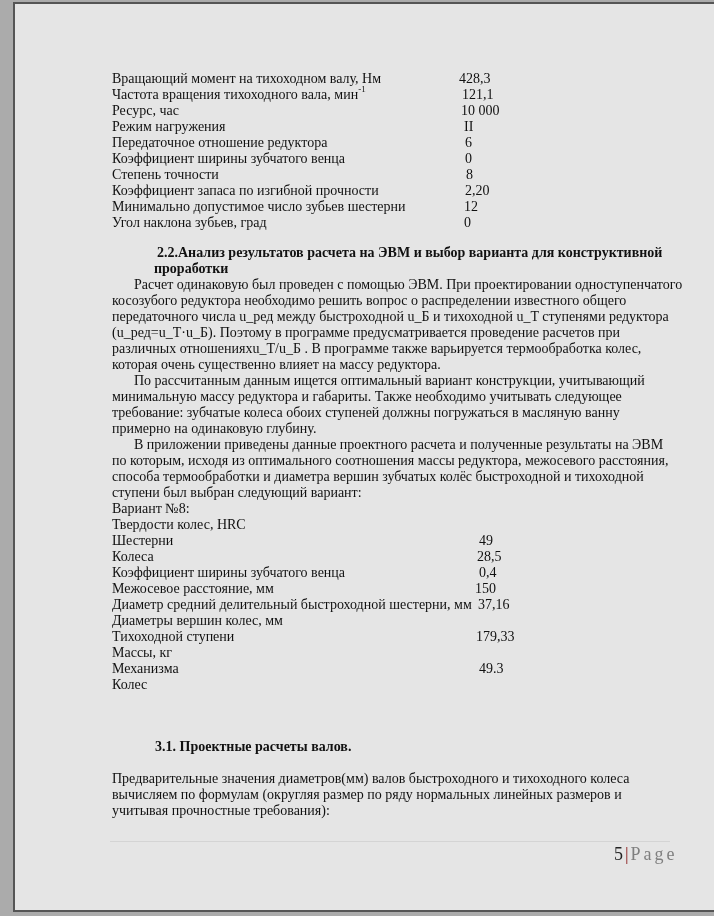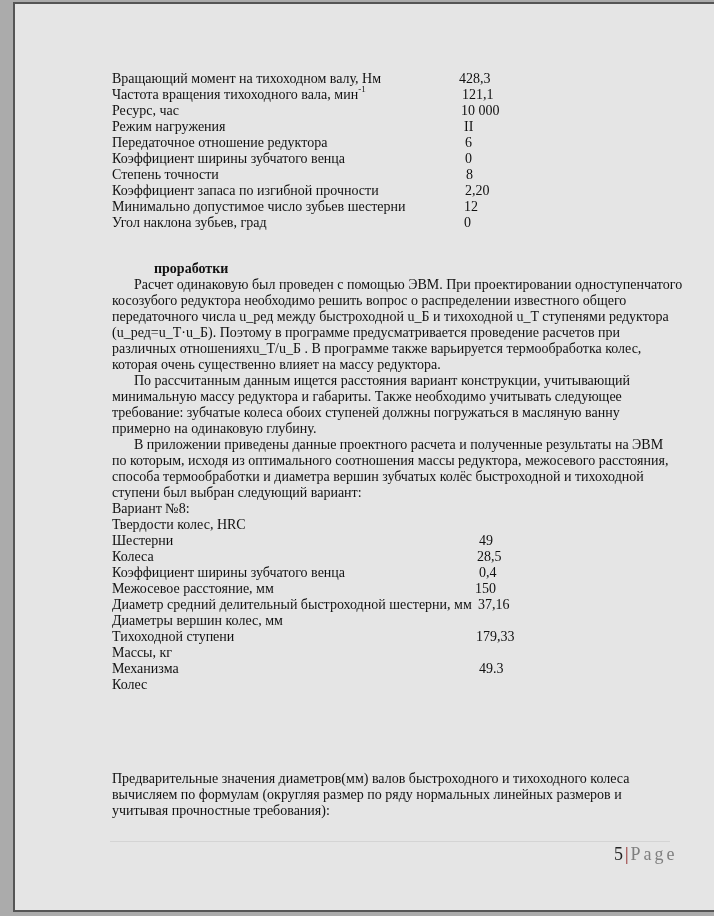--- a/index.html
+++ b/index.html
@@ -57,33 +57,34 @@
     <div class="t" style="left:97px;top:179px">Коэффициент запаса по изгибной прочности</div>
     <div class="t" style="left:450px;top:179px">2,20</div>
 
     <div class="t" style="left:97px;top:195px">Минимально допустимое число зубьев шестерни</div>
     <div class="t" style="left:449px;top:195px">12</div>
 
     <div class="t" style="left:97px;top:211px">Угол наклона зубьев, град</div>
     <div class="t" style="left:449px;top:211px">0</div>
   </div>
 
+  <div class="t b" style="left:142px;top:241px">2.2.Анализ результатов расчета на ЭВМ и выбор варианта для конструктивной</div>
   <div class="t b" style="left:139px;top:257px">проработки</div>
 
   <div>
     <div class="t" style="left:119px;top:273px">Расчет одинаковую был проведен с помощью ЭВМ. При проектировании одноступенчатого</div>
     <div class="t" style="left:97px;top:289px">косозубого редуктора  необходимо решить вопрос о распределении известного общего</div>
     <div class="t" style="left:97px;top:305px">передаточного числа u_ред между быстроходной u_Б и тихоходной u_T ступенями редуктора</div>
     <div class="t" style="left:97px;top:321px">(u_ред=u_T·u_Б). Поэтому в программе предусматривается проведение расчетов при</div>
     <div class="t" style="left:97px;top:337px">различных отношенияхu_T/u_Б . В программе также варьируется термообработка колес,</div>
     <div class="t" style="left:97px;top:353px">которая очень существенно влияет на массу редуктора.</div>
   </div>
 
   <div>
-    <div class="t" style="left:119px;top:369px">По рассчитанным данным ищется расстояния вариант конструкции, учитывающий</div>
+    <div class="t" style="left:119px;top:369px">По рассчитанным данным ищется оптимальный вариант конструкции, учитывающий</div>
     <div class="t" style="left:97px;top:385px">минимальную массу редуктора и габариты. Также необходимо учитывать следующее</div>
     <div class="t" style="left:97px;top:401px">требование: зубчатые колеса обоих ступеней должны погружаться в масляную ванну</div>
     <div class="t" style="left:97px;top:417px">примерно на одинаковую глубину.</div>
   </div>
 
   <div>
     <div class="t" style="left:119px;top:433px">В приложении приведены данные проектного расчета и полученные результаты на ЭВМ</div>
     <div class="t" style="left:97px;top:449px">по которым, исходя из оптимального соотношения массы редуктора, межосевого расстояния,</div>
     <div class="t" style="left:97px;top:465px">способа термообработки и диаметра вершин зубчатых колёс быстроходной и тихоходной</div>
     <div class="t" style="left:97px;top:481px">ступени был выбран следующий вариант:</div>
@@ -115,20 +116,21 @@
     <div class="t" style="left:461px;top:625px">179,33</div>
 
     <div class="t" style="left:97px;top:641px">Массы, кг</div>
 
     <div class="t" style="left:97px;top:657px">Механизма</div>
     <div class="t" style="left:464px;top:657px">49.3</div>
 
     <div class="t" style="left:97px;top:673px">Колес</div>
   </div>
 
+  <div class="t b" style="left:140px;top:735px">3.1. Проектные расчеты валов.</div>
 
   <div>
     <div class="t" style="left:97px;top:767px">Предварительные значения диаметров(мм) валов быстроходного и тихоходного колеса</div>
     <div class="t" style="left:97px;top:783px">вычисляем по формулам (округляя размер по ряду нормальных линейных размеров и</div>
     <div class="t" style="left:97px;top:799px">учитывая прочностные требования):</div>
   </div>
 
   <div class="footer-line"></div>
   <div class="page-num">
     <span class="num">5</span><span class="sep">|</span><span class="word">Page</span>

